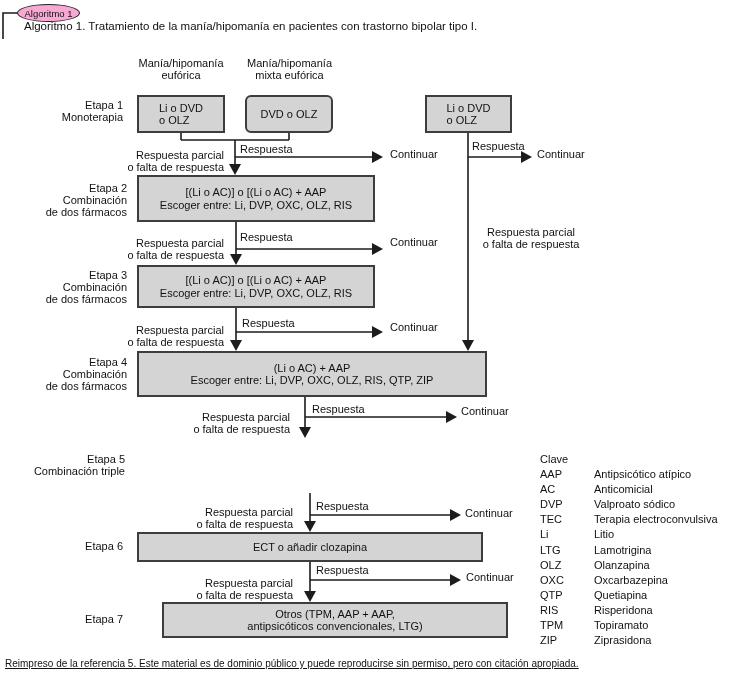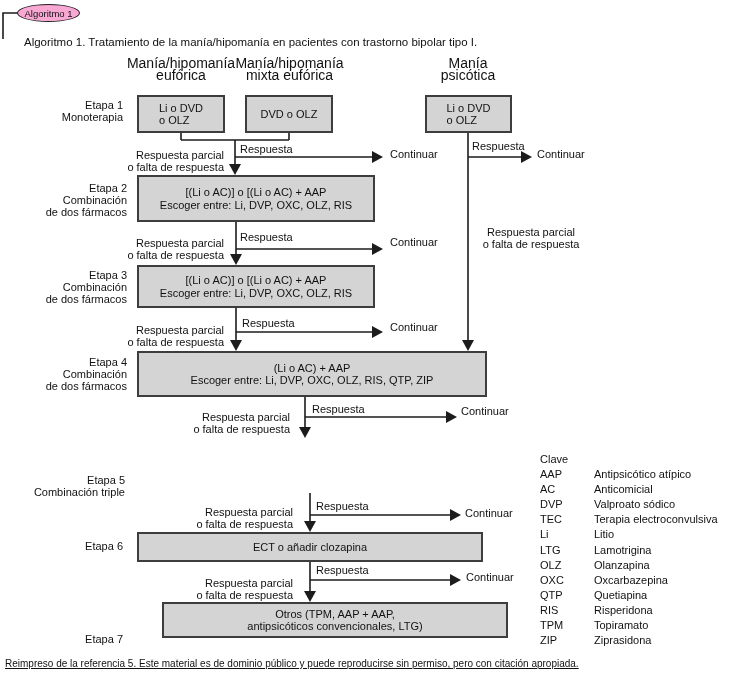--- a/index.html
+++ b/index.html
@@ -3,21 +3,21 @@
 <meta charset="utf-8">
 <style>
   html,body { margin:0; padding:0; background:#ffffff; }
   #canvas {
     position:relative; width:730px; height:681px; background:#ffffff;
     font-family:"Liberation Sans", sans-serif; color:#111111; overflow:hidden;
   }
   .abs { position:absolute; }
   .txt { font-size:11px; line-height:12px; color:#111; white-space:nowrap; }
   .title { font-size:11.5px; }
-  .hdr { font-size:14px; line-height:11.5px; text-align:center; }
+  .hdr { font-size:11px; line-height:11.5px; text-align:center; }
   .stage-label { font-size:11px; line-height:12px; text-align:right; }
   .box {
     position:absolute; background:#d4d4d4; border:2px solid #3d3d3d;
     display:flex; align-items:center; justify-content:center;
     font-size:11px; line-height:12.5px; color:#111; text-align:center;
     box-sizing:border-box;
   }
   .box .left-block { text-align:left; }
   .edge-partial { font-size:11px; line-height:12px; text-align:right; }
   .edge-partial.centered { text-align:center; }
@@ -58,33 +58,29 @@
     <polygon class="head" points="372,243 372,255 383,249"></polygon>
     <polygon class="head" points="372,326 372,338 383,332"></polygon>
     <polygon class="head" points="446,411 446,423 457,417"></polygon>
     <polygon class="head" points="450,509 450,521 461,515"></polygon>
     <polygon class="head" points="450,574 450,586 461,580"></polygon>
   </svg>
 
   <div class="oval">
     <span>Algoritmo 1</span>
   </div>
-  <div class="abs txt title" style="left:24px; top:36px;">Algoritmo 1. Tratamiento de la manía/hipomanía en pacientes con trastorno bipolar tipo I.</div>
+  <div class="abs txt title" style="left:24px; top:20px;">Algoritmo 1. Tratamiento de la manía/hipomanía en pacientes con trastorno bipolar tipo I.</div>
 
   <div class="abs hdr" style="left:126px; top:58px; width:110px;">
     <span class="line-row">Manía/hipomanía</span>
     <span class="line-row">eufórica</span>
   </div>
   <div class="abs hdr" style="left:232px; top:58px; width:115px;">
     <span class="line-row">Manía/hipomanía</span>
     <span class="line-row">mixta eufórica</span>
-  </div>
-  <div class="abs hdr" style="left:418px; top:58px; width:100px;">
-    <span class="line-row">Manía</span>
-    <span class="line-row">psicótica</span>
   </div>
 
   <div class="abs stage-label" style="left:30px; top:99px; width:93px;">
     <span class="line-row">Etapa 1</span>
     <span class="line-row">Monoterapia</span>
   </div>
   <div class="abs stage-label" style="left:27px; top:182px; width:100px;">
     <span class="line-row">Etapa 2</span>
     <span class="line-row">Combinación</span>
     <span class="line-row">de dos fármacos</span>
@@ -92,38 +88,38 @@
   <div class="abs stage-label" style="left:27px; top:269px; width:100px;">
     <span class="line-row">Etapa 3</span>
     <span class="line-row">Combinación</span>
     <span class="line-row">de dos fármacos</span>
   </div>
   <div class="abs stage-label" style="left:27px; top:356px; width:100px;">
     <span class="line-row">Etapa 4</span>
     <span class="line-row">Combinación</span>
     <span class="line-row">de dos fármacos</span>
   </div>
-  <div class="abs stage-label" style="left:20px; top:474px; width:105px;">
+  <div class="abs stage-label" style="left:20px; top:453px; width:105px;">
     <span class="line-row">Etapa 5</span>
     <span class="line-row">Combinación triple</span>
   </div>
   <div class="abs stage-label" style="left:27px; top:540px; width:96px;">
     <span class="line-row">Etapa 6</span>
   </div>
-  <div class="abs stage-label" style="left:27px; top:613px; width:96px;margin-top:20px;">
+  <div class="abs stage-label" style="left:27px; top:613px; width:96px;">
     <span class="line-row">Etapa 7</span>
   </div>
 
   <div class="box" style="left:137px; top:95px; width:88px; height:38px;">
     <div class="left-block">
       <span class="line-row">Li o DVD</span>
       <span class="line-row">o OLZ</span>
     </div>
   </div>
-  <div class="box" style="left:245px; top:95px; width:88px; height:38px;">
+  <div class="box" style="left:245px; top:95px; width:88px; height:38px;border-radius:6px;">
     <span>DVD o OLZ</span>
   </div>
   <div class="box" style="left:425px; top:95px; width:87px; height:38px;">
     <div class="left-block">
       <span class="line-row">Li o DVD</span>
       <span class="line-row">o OLZ</span>
     </div>
   </div>
 
   <div class="box" style="left:137px; top:175px; width:238px; height:47px;">

